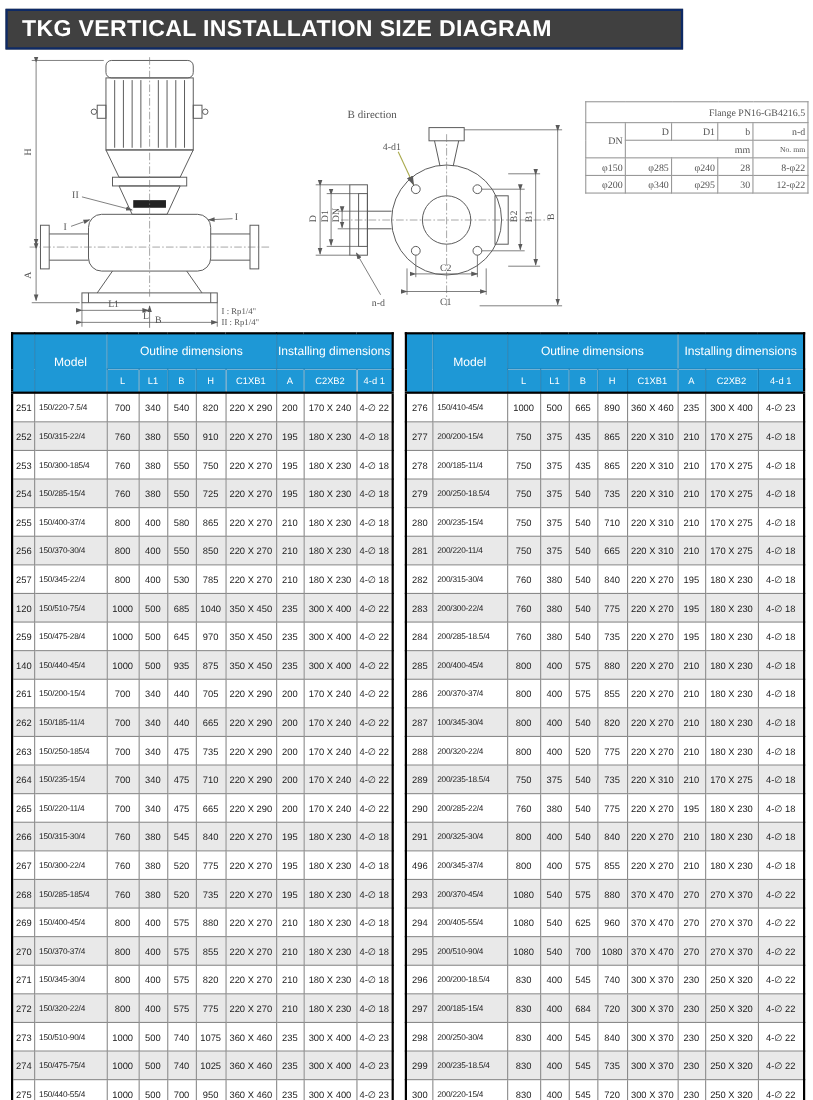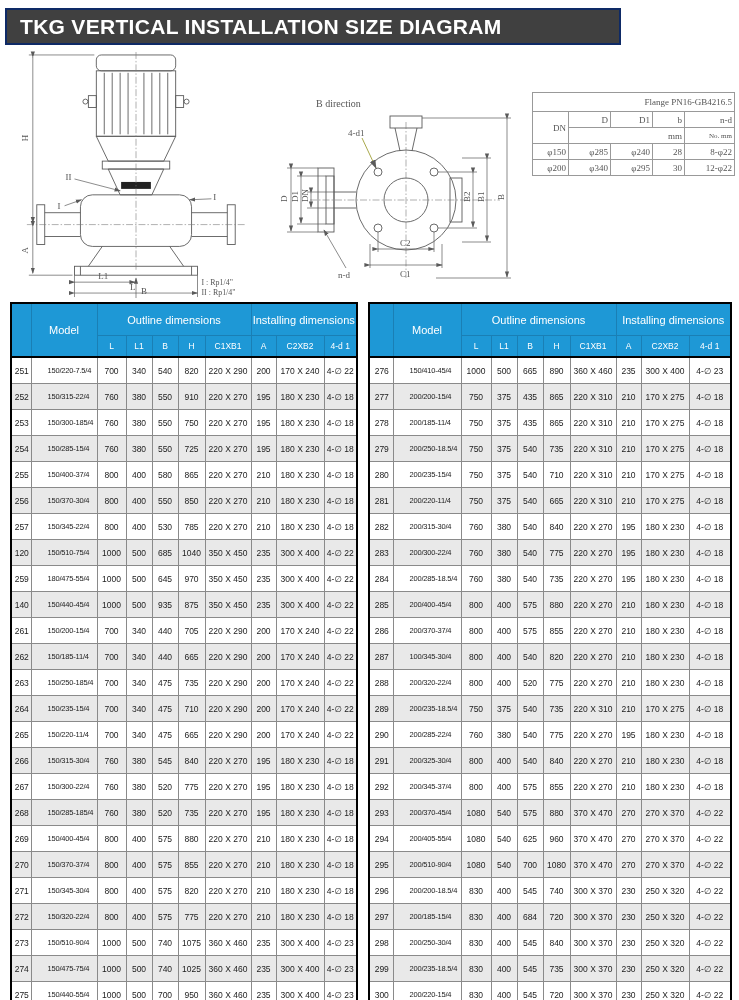--- a/index.html
+++ b/index.html
@@ -34,21 +34,21 @@
   .spec.right{left:368px;width:362px;}
   .spec thead th{background:#1e98d6;color:#fff;font-weight:normal;
     border:1px solid #1a7fb5;text-align:center;overflow:hidden;}
   .spec thead tr.gr th{font-size:11px;height:29px;}
   .spec thead tr.sub th{font-size:8.5px;height:18px;}
   .spec tbody{border-top:2px solid #000;}
   .spec tbody td{border:1px solid #8a8a8a;font-size:8.5px;color:#1b1b1b;
     text-align:center;height:25px;padding:0 1px;overflow:hidden;white-space:nowrap;}
   .spec tbody tr:nth-child(even){background:#e9e9e9;}
   .spec td.c-num{text-align:center;padding-left:2px;}
-  .spec td.c-model{text-align:left;padding-left:16px;font-size:7.5px;letter-spacing:-.2px;}
+  .spec td.c-model{text-align:left;padding-left:4px;font-size:7.5px;letter-spacing:-.2px;}
 </style>
 </head>
 <body>
 
 <div class="title-bar">TKG VERTICAL INSTALLATION SIZE DIAGRAM</div>
 
 <svg class="pump-svg" width="236" height="250" viewBox="0 0 236 252">
   <defs>
     <marker id="ma" markerWidth="9" markerHeight="8" refX="8" refY="4" orient="auto">
       <path d="M0,1 L9,4 L0,7 z" fill="#5a5a5a"></path>
@@ -348,21 +348,21 @@
         <td>500</td>
         <td>685</td>
         <td>1040</td>
         <td>350 X 450</td>
         <td>235</td>
         <td>300 X 400</td>
         <td>4-∅ 22</td>
       </tr>
       <tr>
         <td class="c-num">259</td>
-        <td class="c-model">180/475-55/4</td>
+        <td class="c-model">150/475-28/4</td>
         <td>1000</td>
         <td>500</td>
         <td>645</td>
         <td>970</td>
         <td>350 X 450</td>
         <td>235</td>
         <td>300 X 400</td>
         <td>4-∅ 22</td>
       </tr>
       <tr>
@@ -778,21 +778,21 @@
         <td>800</td>
         <td>400</td>
         <td>540</td>
         <td>840</td>
         <td>220 X 270</td>
         <td>210</td>
         <td>180 X 230</td>
         <td>4-∅ 18</td>
       </tr>
       <tr>
-        <td class="c-num">292</td>
+        <td class="c-num">496</td>
         <td class="c-model">200/345-37/4</td>
         <td>800</td>
         <td>400</td>
         <td>575</td>
         <td>855</td>
         <td>220 X 270</td>
         <td>210</td>
         <td>180 X 230</td>
         <td>4-∅ 18</td>
       </tr>

